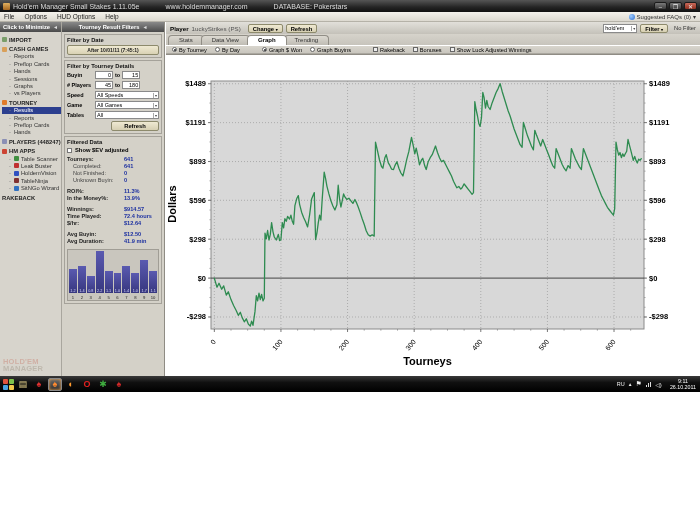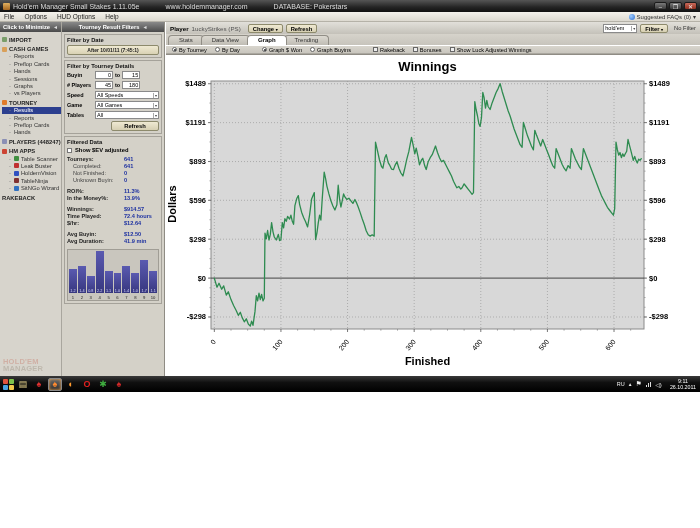--- a/index.html
+++ b/index.html
@@ -411,23 +411,22 @@
         <i class="cbox"></i>
         <span>Bonuses</span>
       </span>
       <span class="opt">
         <i class="cbox"></i>
         <span>Show Luck Adjusted Winnings</span>
       </span>
     </div>
 
   <div class="graph">
-    <div class="gtitle">Winnings</div>
     <div class="gylab">Dollars</div>
-    <div class="gxlab">Finished</div>
+    <div class="gxlab">Tourneys</div>
     <svg id="chart-svg" width="535" height="322">
         <rect x="45" y="26" width="433" height="248" fill="#d8d8d8" stroke="#8a8a8a" stroke-width="1"></rect>
         <line x1="48.33076923076923" y1="26" x2="48.33076923076923" y2="274" stroke="#9a9a9a" stroke-width="0.7" stroke-dasharray="1,2"></line>
         <line x1="48.33076923076923" y1="274" x2="48.33076923076923" y2="277" stroke="#555" stroke-width="0.8"></line>
         <text x="50.33076923076923" y="287" font-size="7" fill="#000" text-anchor="end" transform="rotate(-50 50.33076923076923 287)" font-family="&quot;Liberation Sans&quot;, sans-serif">0</text>
         <line x1="114.94615384615385" y1="26" x2="114.94615384615385" y2="274" stroke="#9a9a9a" stroke-width="0.7" stroke-dasharray="1,2"></line>
         <line x1="114.94615384615385" y1="274" x2="114.94615384615385" y2="277" stroke="#555" stroke-width="0.8"></line>
         <text x="116.94615384615385" y="287" font-size="7" fill="#000" text-anchor="end" transform="rotate(-50 116.94615384615385 287)" font-family="&quot;Liberation Sans&quot;, sans-serif">100</text>
         <line x1="181.56153846153845" y1="26" x2="181.56153846153845" y2="274" stroke="#9a9a9a" stroke-width="0.7" stroke-dasharray="1,2"></line>
         <line x1="181.56153846153845" y1="274" x2="181.56153846153845" y2="277" stroke="#555" stroke-width="0.8"></line>

